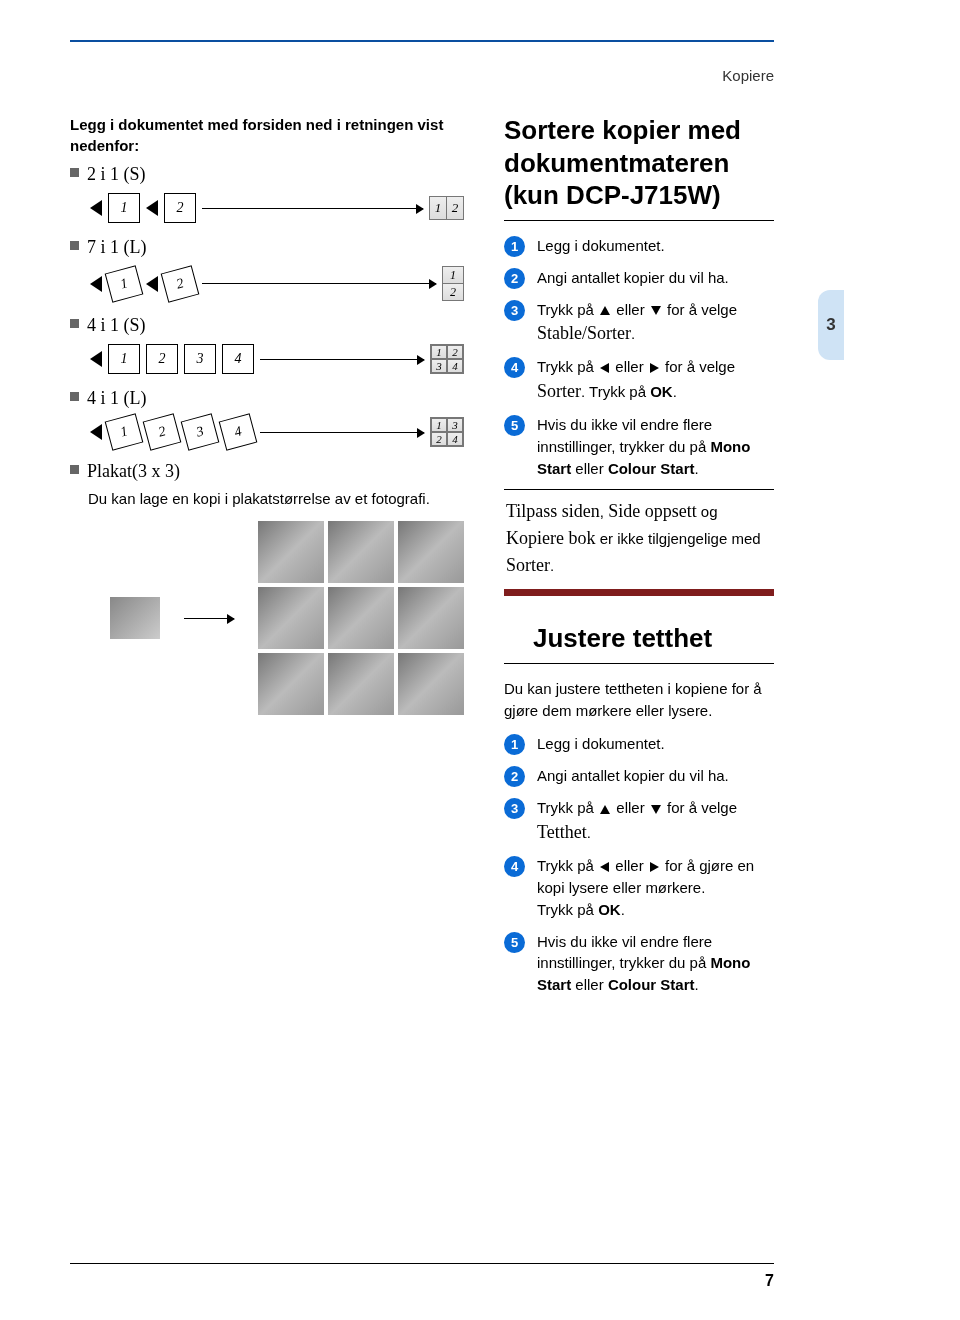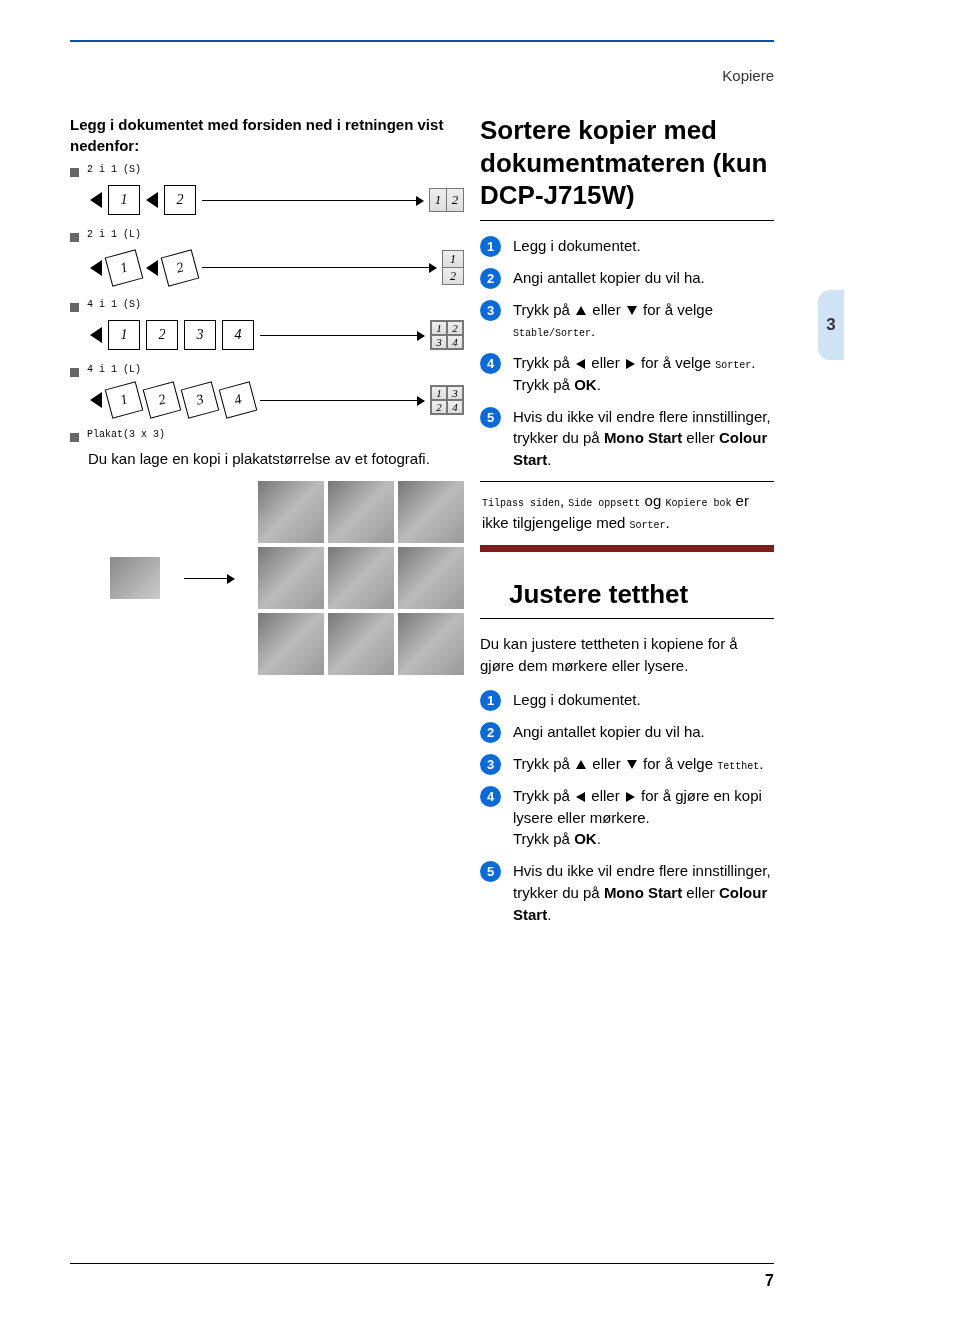--- a/index.html
+++ b/index.html
@@ -1,24 +1,24 @@
 <!DOCTYPE html>
 <html><head>
 <meta charset="utf-8">
 <style>
   body { font-family: Arial, Helvetica, sans-serif; font-size: 15px; margin: 0; background: #fff; color: #000; }
   .page { width: 844px; height: 1320px; position: relative; box-sizing: border-box; padding: 40px 70px 50px 70px; }
   .rule { border-top: 2px solid #0a4fa0; margin-bottom: 25px; }
   .header-r { text-align: right; font-size: 15px; color: #333; margin-bottom: 30px; }
-  .cols { display: flex; gap: 16px; }
+  .cols { display: flex; gap: 40px; }
   .col { flex: 1; }
   .intro { font-weight: bold; line-height: 1.4; margin-bottom: 8px; }
   .bullet-row { display: flex; align-items: flex-start; margin: 6px 0; }
   .sq { width: 9px; height: 9px; background: #666; margin-top: 4px; margin-right: 8px; flex: none; }
-  .mono { font-family: Liberation Mono, monospace; font-size: 10px; }
+  .mono { font-family: Liberation Serif, serif; font-size: 18px; }
   .diagram { margin: 8px 0 14px 20px; display: flex; align-items: center; gap: 6px; }
   .tri-l { width: 0; height: 0; border-top: 8px solid transparent; border-bottom: 8px solid transparent; border-right: 12px solid #000; }
   .dbox { width: 30px; height: 28px; border: 1px solid #000; background: #fff; display: flex; align-items: center; justify-content: center; font-style: italic; font-family: Georgia, serif; font-size: 14px; }
   .arrow-line { flex: 1; height: 1px; background: #000; position: relative; min-width:30px; }
   .arrow-line::after { content: ''; position: absolute; right: -1px; top: -4px; width: 0; height: 0; border-top: 5px solid transparent; border-bottom: 5px solid transparent; border-left: 8px solid #000; }
   .out12 { display: flex; border: 1px solid #777; }
   .out12 div { width: 16px; height: 22px; display:flex; align-items:center; justify-content:center; font-style: italic; font-family: Georgia, serif; font-size: 13px; background: linear-gradient(#eee,#ddd); border-left:1px solid #777; }
   .out12 div:first-child{border-left:none;}
   .out12v { display:flex; flex-direction:column; border:1px solid #777;}
   .out12v div { width:20px; height:16px; display:flex; align-items:center; justify-content:center; font-style:italic; font-family:Georgia,serif; font-size:12px; background:linear-gradient(#eee,#ddd); border-top:1px solid #777;}
@@ -75,21 +75,21 @@
         <div class="dbox">2</div>
         <div class="arrow-line"></div>
         <div class="out12">
             <div>1</div>
             <div>2</div>
           </div>
       </div>
 
       <div class="bullet-row">
         <div class="sq"></div>
-        <span class="mono">2 i 1 (L)</span>
+        <span class="mono">7 i 1 (L)</span>
       </div>
       <div class="diagram">
         <div class="tri-l"></div>
         <div class="dbox" style="transform:rotate(-15deg)">1</div>
         <div class="tri-l"></div>
         <div class="dbox" style="transform:rotate(-15deg)">2</div>
         <div class="arrow-line"></div>
         <div class="out12v">
             <div>1</div>
             <div>2</div>

